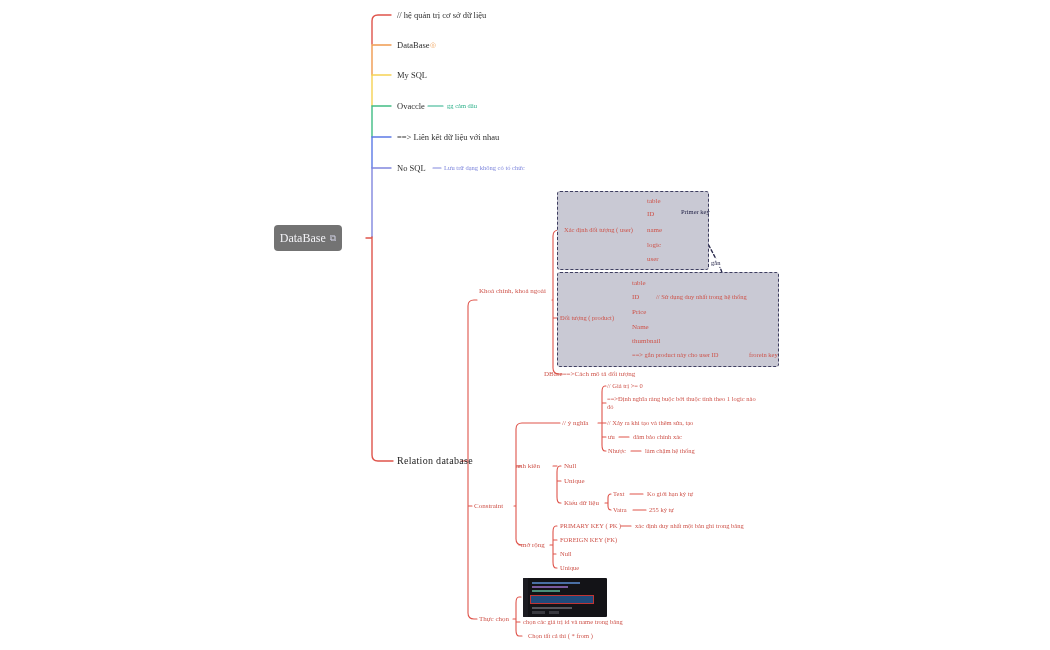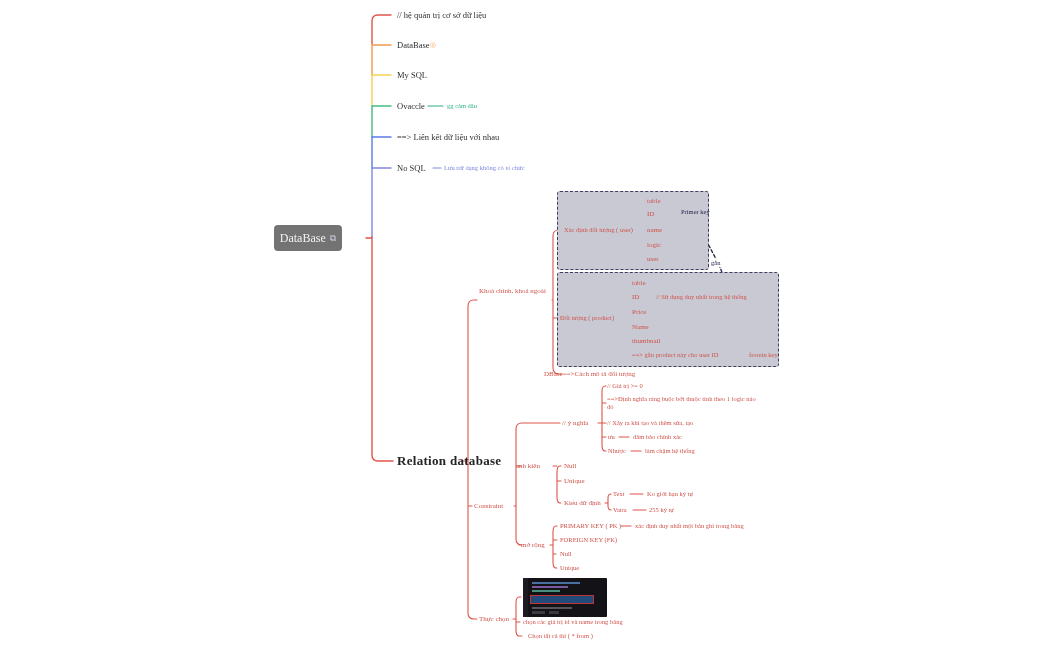--- a/index.html
+++ b/index.html
@@ -3,21 +3,21 @@
 <meta charset="utf-8">
 <style>
   html,body{margin:0;padding:0;}
   #canvas{
     position:relative; width:1050px; height:650px; background:#ffffff;
     font-family:"Liberation Serif", serif; overflow:hidden;
   }
   svg.wires{position:absolute;left:0;top:0;z-index:1;}
   .lbl{position:absolute; transform:translateY(-50%); white-space:nowrap; z-index:3; line-height:1.25;}
   .t-main{font-size:8.5px;color:#2f2f2f;}
-  .t-rel{font-size:13px;color:#242424;letter-spacing:.3px;font-weight:bold;}
+  .t-rel{font-size:10px;color:#242424;letter-spacing:.3px;}
   .t-red{font-size:7px;color:#ce544b;}
   .t-red-sm{font-size:6.5px;color:#ce544b;}
   .t-green{font-size:6.5px;color:#2bb089;}
   .t-purple{font-size:6.5px;color:#7d85dc;}
   .t-navy{font-size:6.5px;color:#26264a;}
   .wrap{white-space:normal;}
   .groupbox{
     position:absolute; background:#c9c9d4; border:1px dashed #3e3e60;
     border-radius:3px; z-index:2;
   }
@@ -134,21 +134,21 @@
   <span class="lbl t-red-sm wrap" style="left:607px;top:403px;width:150px;white-space:normal">==&gt;Định nghĩa ràng buộc bởi thuộc tính theo 1 logic nào đó</span>
   <span class="lbl t-red-sm" style="left:607px;top:423px">// Xảy ra khi tạo và thêm sửa, tạo</span>
   <span class="lbl t-red-sm" style="left:608px;top:437px">ưu</span>
   <span class="lbl t-red-sm" style="left:633px;top:437px">đảm bảo chính xác</span>
   <span class="lbl t-red-sm" style="left:608px;top:451px">Nhược</span>
   <span class="lbl t-red-sm" style="left:645px;top:451px">làm chậm hệ thống</span>
 
   <span class="lbl t-red" style="left:516px;top:466px">anh kiên</span>
   <span class="lbl t-red" style="left:564px;top:466px">Null</span>
   <span class="lbl t-red" style="left:564px;top:481px">Unique</span>
-  <span class="lbl t-red" style="left:564px;top:503px">Kiểu dữ định</span>
+  <span class="lbl t-red" style="left:564px;top:503px">Kiểu dữ liệu</span>
   <span class="lbl t-red-sm" style="left:613px;top:494px">Text</span>
   <span class="lbl t-red-sm" style="left:647px;top:494px">Ko giới hạn ký tự</span>
   <span class="lbl t-red-sm" style="left:613px;top:510px">Vatra</span>
   <span class="lbl t-red-sm" style="left:649px;top:510px">255 ký tự</span>
 
   <span class="lbl t-red" style="left:521px;top:545px">mở rộng</span>
   <span class="lbl t-red-sm" style="left:560px;top:526px">PRIMARY KEY ( PK )</span>
   <span class="lbl t-red-sm" style="left:635px;top:526px">xác định duy nhất một bản ghi trong bảng</span>
   <span class="lbl t-red-sm" style="left:560px;top:540px">FOREIGN KEY (FK)</span>
   <span class="lbl t-red-sm" style="left:560px;top:554px">Null</span>

